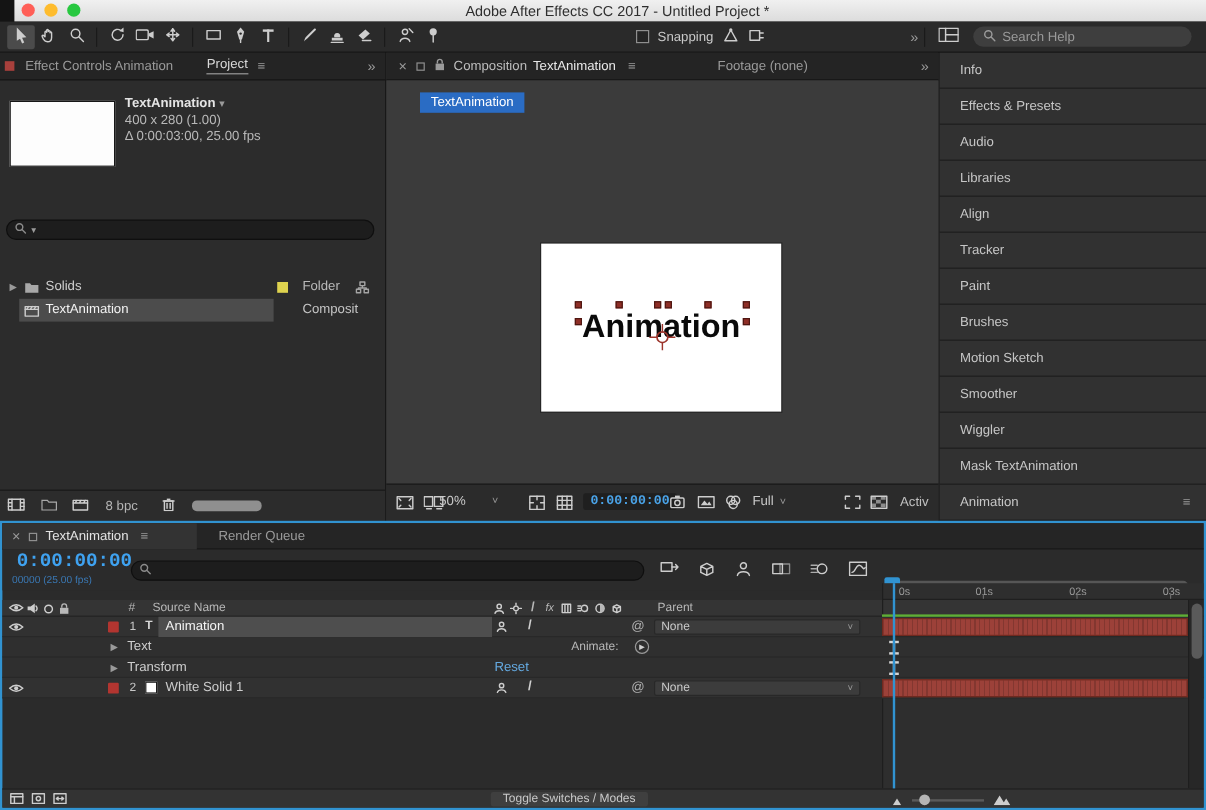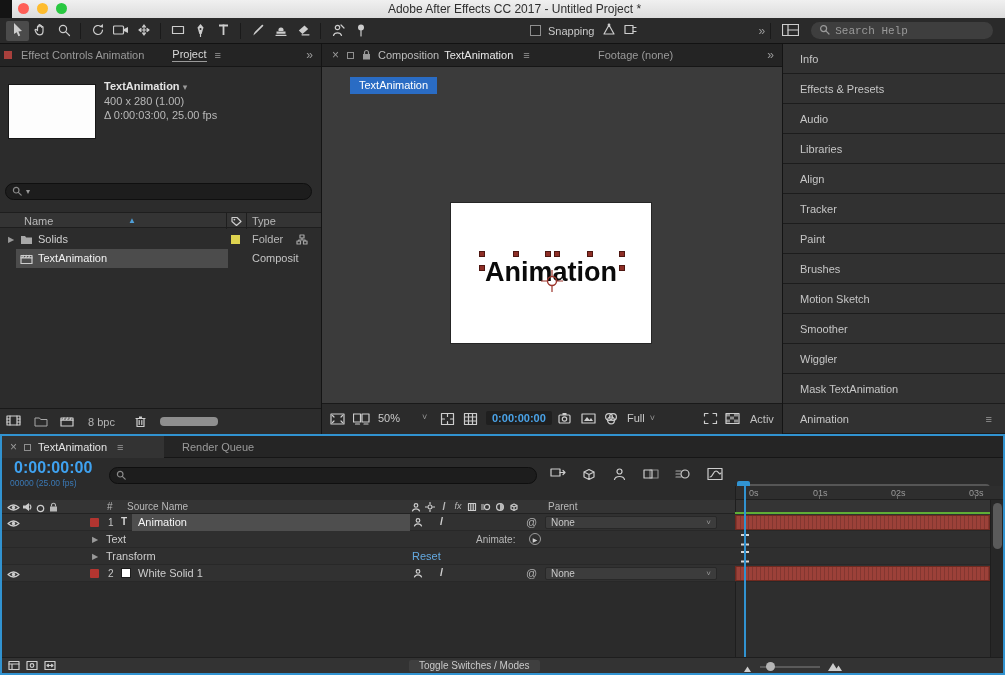--- a/index.html
+++ b/index.html
@@ -14,37 +14,37 @@
   .wtitle{font-size:12px;color:#2e2e2e}
   
   .toolbar{position:absolute;left:0;top:18px;width:100%;height:26px;background:#2a2a2a;border-bottom:1px solid #121212;display:flex;align-items:center;padding:0 6px}
   .tool{width:23px;height:20px;display:flex;align-items:center;justify-content:center;border-radius:2px;flex:0 0 auto}
   .tool.active{background:#4b4b4b}
   .vsep{width:1px;height:16px;background:#1a1a1a;margin:0 5px;flex:0 0 auto}
   .sg{stroke:#cdcdcd;fill:none;stroke-width:1.2;stroke-linecap:round;stroke-linejoin:round}
   .fg{fill:#cdcdcd;stroke:none}
   .checkbox{width:11px;height:11px;border:1px solid #8f8f8f;background:#242424;display:inline-block}
   .pill{display:flex;align-items:center;background:#3e3e3e;border-radius:9px;height:17px;padding:0 8px;gap:5px}
-  .pill input{background:transparent;border:none;outline:none;color:#c9c9c9;font-size:11px;width:150px;font-family:Liberation Mono, monospace}
+  .pill input{background:transparent;border:none;outline:none;color:#c9c9c9;font-size:11px;width:150px;font-family:Liberation Sans, sans-serif}
   input::placeholder{color:#9a9a9a}
   .glyph{color:#9a9a9a}
   
   .panel{position:absolute;top:44px;height:390px;background:#2c2c2c}
   .tabbar{position:absolute;left:0;top:0;width:100%;height:23px;background:#242424;border-bottom:1px solid #161616;display:flex;align-items:center}
   .dsearch{display:flex;align-items:center;background:#1d1d1d;border:1px solid #0f0f0f;border-radius:9px;height:17px;padding:0 6px;gap:4px}
   .rp{height:30px;border-bottom:1px solid #1c1c1c;background:#313131;display:flex;align-items:center;padding-left:17px;color:#c6c6c6}
   .hd{position:absolute;width:6px;height:6px;background:#8e2e26;border:1px solid #4e1712}
   .swh{display:flex;align-items:center;justify-content:center;width:12px;height:12px}
   .trow{position:absolute;left:0;right:0;height:17px}
   .bar{position:absolute;left:733px;width:255px;top:1px;height:15px;background:#9c4139;background-image:repeating-linear-gradient(90deg,rgba(0,0,0,.16) 0 1px,transparent 1px 4px);border:1px solid #70291f}
   .pdrop{position:absolute;left:543px;top:2px;width:172px;height:13px;background:#3c3c3c;border:1px solid #282828;border-radius:2px;display:flex;align-items:center;font-size:10px;color:#c9c9c9;padding:0 5px}
   .ibeam{position:absolute;width:8px;height:11px}
   .ibeam:before{content:"";position:absolute;left:3px;top:0;width:1.5px;height:11px;background:#d6d6d6}
   .ibeam:after{content:"";position:absolute;left:0;top:0;width:8px;height:1.5px;background:#d6d6d6;box-shadow:0 9.5px 0 #d6d6d6}
-  .mono{font-family:Liberation Sans, sans-serif}
+  .mono{font-family:Liberation Mono, monospace}
 </style>
 </head>
 <body>
 
 <div class="app">
 
   <div class="titlebar">
     <div class="traffic">
       <span class="tl r"></span>
       <span class="tl y"></span>
@@ -188,31 +188,20 @@
 
     <div class="dsearch abs" style="left:5px;right:9px;top:139px">
       <span><svg width="10" height="10">
             <circle cx="4.2" cy="4.2" r="2.8" class="sg" style="stroke:#8a8a8a"></circle>
             <line x1="6.3" y1="6.3" x2="9.2" y2="9.2" class="sg" style="stroke:#8a8a8a"></line>
           </svg></span>
       <span class="glyph" style="font-size:8px">▾</span>
       <input style="background: transparent; border: none; outline: none; flex: 1 1 0%; color: rgb(201, 201, 201);">
     </div>
 
-    <div class="abs" style="left:0;top:168px;width:100%;height:16px;background:#343434;border-top:1px solid #1e1e1e;border-bottom:1px solid #1e1e1e">
-      <span class="abs" style="left:24px;top:2px;color:#b8b8b8">Name</span>
-      <span class="abs" style="left:128px;top:3px;font-size:8px;color:#4f9fd8">▲</span>
-      <span class="abs" style="left:226px;top:0;width:1px;height:16px;background:#1e1e1e"></span>
-      <span class="abs" style="left:231px;top:3px"><svg width="11" height="10">
-            <path class="sg" d="M1 1.5 h5 l4 4 -4.5 4 -4.5-4 Z"></path>
-            <circle class="fg" cx="3.4" cy="3.6" r="0.9"></circle>
-          </svg></span>
-      <span class="abs" style="left:246px;top:0;width:1px;height:16px;background:#1e1e1e"></span>
-      <span class="abs" style="left:252px;top:2px;color:#b8b8b8">Type</span>
-    </div>
 
     <div class="abs" style="left:0;top:186px;width:100%;height:19px">
       <span class="abs glyph" style="left:8px;top:5px;font-size:8px">▶</span>
       <span class="abs" style="left:20px;top:4px"><svg width="13" height="11">
             <path d="M1 2 h4 l1.2 1.5 H12 V10 H1 Z" fill="#a8a8a8"></path>
           </svg></span>
       <span class="abs" style="left:38px;top:3px;color:#cfcfcf">Solids</span>
       <span class="abs" style="left:231px;top:5px;width:9px;height:9px;background:#ded34f"></span>
       <span class="abs" style="left:252px;top:3px;color:#b9b9b9">Folder</span>
       <span class="abs" style="left:296px;top:4px;opacity:.75"><svg width="12" height="11">
@@ -294,21 +283,21 @@
     <div class="abs" style="left:0;bottom:0;width:100%;height:31px;background:#2b2b2b;border-top:1px solid #191919;overflow:hidden">
       <span class="abs" style="left:8px;top:8px"><svg width="15" height="14">
             <rect class="sg" x="1" y="2" width="13" height="10"></rect>
             <path class="sg" d="M4 5 l-1.5-1.5 M11 5 l1.5-1.5 M4 9 l-1.5 1.5 M11 9 l1.5 1.5"></path>
           </svg></span>
       <span class="abs" style="left:31px;top:9px"><svg width="17" height="12">
             <rect class="sg" x="0.5" y="1" width="7" height="8"></rect>
             <rect class="sg" x="9" y="1" width="7" height="8"></rect>
             <path class="sg" d="M2.5 11 h4 M11 11 h4"></path>
           </svg></span>
-      <span class="abs" style="left:56px;top:8px;display:flex;align-items:flex-start;gap:22px">
+      <span class="abs" style="left:44px;top:8px;display:flex;align-items:flex-start;gap:22px">
         <span style="color:#c9c9c9">50%</span>
         <span class="glyph" style="font-size:9px">˅</span>
       </span>
       <span class="abs" style="left:118px;top:8px"><svg width="15" height="14">
             <rect class="sg" x="1.5" y="1.5" width="12" height="11"></rect>
             <path class="sg" d="M7.5 1.5 v3 M7.5 9.5 v3 M1.5 7 h3 M10.5 7 h3"></path>
           </svg></span>
       <span class="abs" style="left:141px;top:8px"><svg width="15" height="14">
             <rect class="sg" x="1.5" y="1.5" width="12" height="11"></rect>
             <path class="sg" d="M5.5 1.5 v11 M9.5 1.5 v11 M1.5 5 h12 M1.5 9 h12"></path>

